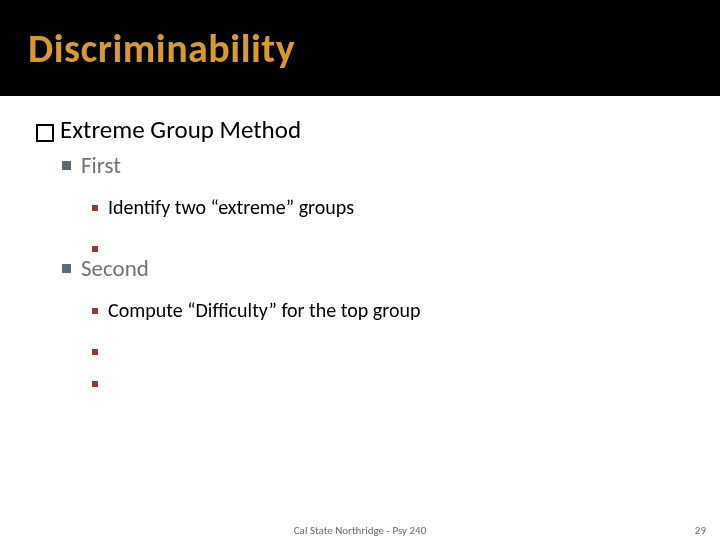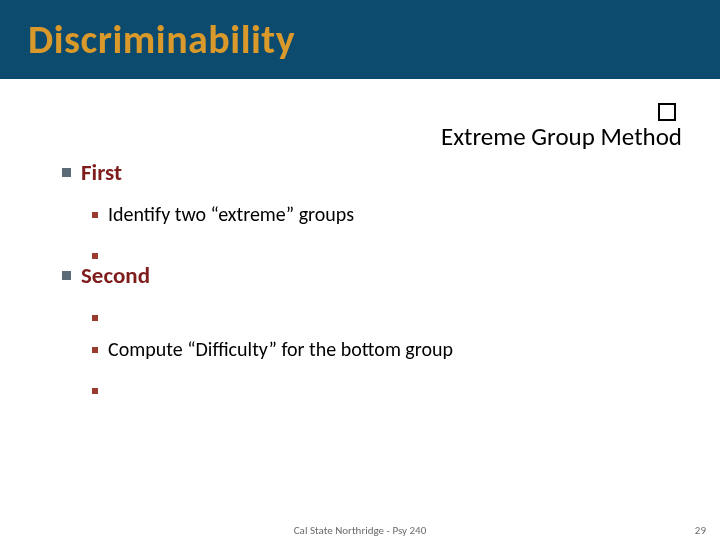--- a/index.html
+++ b/index.html
@@ -4,60 +4,59 @@
 <style>
   * { margin: 0; padding: 0; box-sizing: border-box; }
   html, body { width: 720px; height: 540px; }
   body {
     font-family: "Calibri", "Segoe UI", sans-serif;
     background: #fff;
     color: #000;
     position: relative;
   }
   .title-band {
-    background: #0c4a6e;
-    height: 79px;
+    background: #000000;
+    height: 96px;
     width: 100%;
     display: flex;
     align-items: center;
     padding-left: 28px;
   }
   .title-text {
     color: #d99a2b;
     font-size: 40px;
     font-weight: 700;
     letter-spacing: 0.5px;
   }
   .content {
     padding: 18px 38px 0 36px;
   }
   .lvl1 {
     display: flex;
-    align-items: flex-end;
+    align-items: center;
     font-size: 25px;
     margin-bottom: 6px;
-    flex-direction: column;
   }
   .lvl1 .bullet {
     display: inline-block;
     width: 18px; height: 18px;
     border: 2px solid #000;
     margin-top: 6px;
     margin-right: 6px;
     flex: 0 0 auto;
   }
   .lvl2 {
     display: flex;
     align-items: flex-start;
     font-size: 23px;
-    font-weight: 700;
+    font-weight: 400;
     margin-left: 26px;
     margin-top: 2px;
     margin-bottom: 2px;
-    color: #7f1d1d;
+    color: #737373;
   }
   .lvl2 .bullet {
     display: inline-block;
     width: 9px; height: 9px;
     background: #5b6b78;
     margin-top: 10px;
     margin-right: 10px;
     flex: 0 0 auto;
   }
   .lvl3 {
@@ -120,24 +119,24 @@
   <div class="lvl3">
     <span class="bullet"></span>
   </div>
 
   <div class="lvl2">
     <span class="bullet"></span>
     <span>Second</span>
   </div>
   <div class="lvl3">
     <span class="bullet"></span>
+    <span>Compute “Difficulty” for the top group</span>
   </div>
   <div class="lvl3">
     <span class="bullet"></span>
-    <span>Compute “Difficulty” for the bottom group</span>
   </div>
   <div class="lvl3">
     <span class="bullet"></span>
   </div>
 
 </div>
 
 <div class="footer">
   <span class="footer-center">Cal State Northridge - Psy 240</span>
   <span class="footer-right">29</span>

